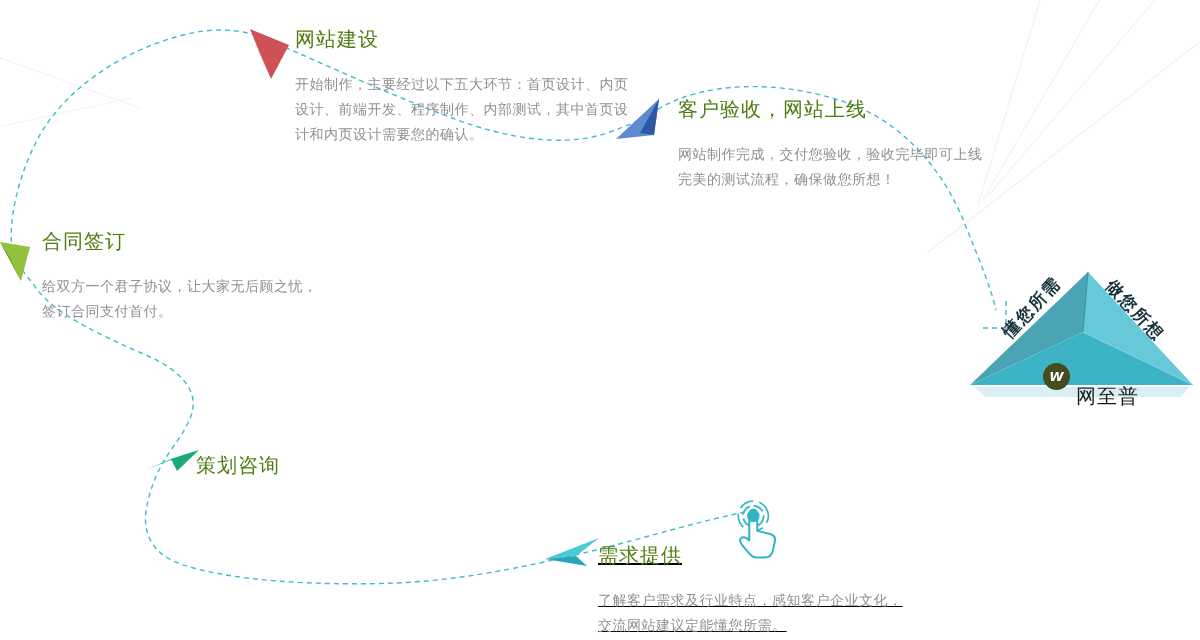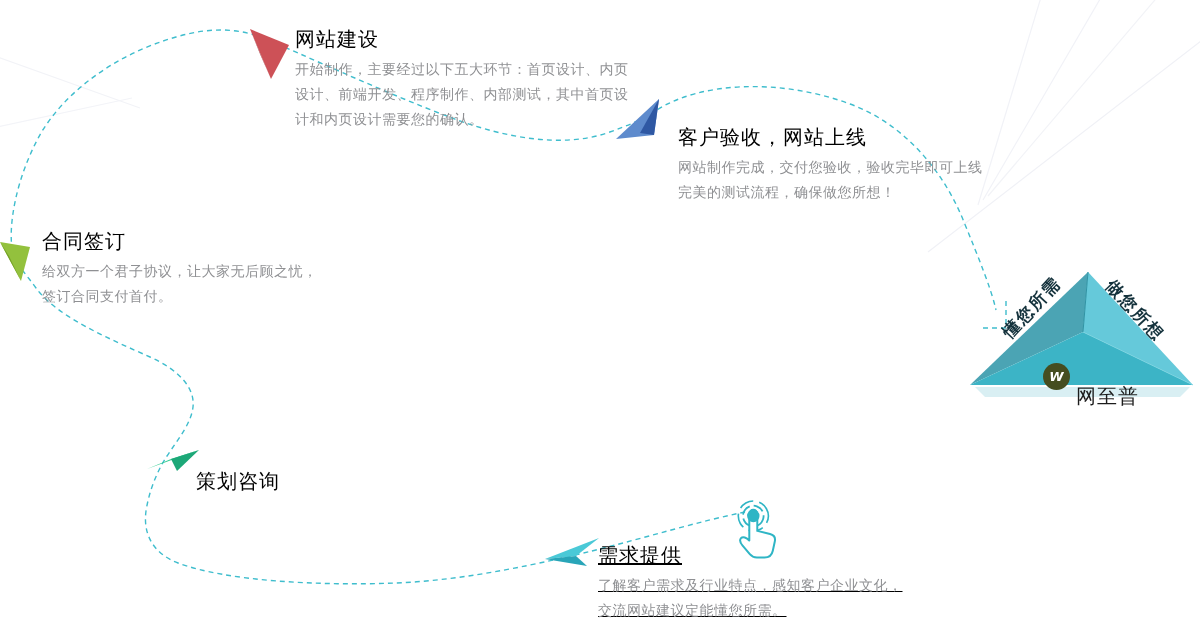--- a/index.html
+++ b/index.html
@@ -3,30 +3,30 @@
 <meta charset="utf-8">
 <style>
   html,body{margin:0;padding:0;background:#fff;}
   #stage{
     position:relative;width:1200px;height:640px;overflow:hidden;background:#ffffff;
     font-family:"DejaVu Sans",sans-serif;
   }
   #flow-svg{position:absolute;left:0;top:0;}
   .step{position:absolute;}
   .step .title{
-    font-size:20px;font-weight:500;color:#000000;letter-spacing:1px;line-height:26px;
+    font-size:20px;font-weight:500;color:#4d7c0f;letter-spacing:1px;line-height:26px;
   }
   .step .desc{
-    margin-top:5px;font-size:14px;color:#8f9093;line-height:25px;
+    margin-top:20px;font-size:14px;color:#8f9093;line-height:25px;
     letter-spacing:.5px;white-space:pre-line;
   }
   .step-build{left:295px;top:26px;width:380px;}
-  .step-accept{left:678px;top:124px;width:340px;}
+  .step-accept{left:678px;top:96px;width:340px;}
   .step-contract{left:42px;top:228px;width:310px;}
-  .step-plan{left:196px;top:468px;width:280px;}
+  .step-plan{left:196px;top:452px;width:280px;}
   .step-require{left:598px;top:542px;width:350px;text-decoration:underline;}
   .tri-label{
     position:absolute;font-size:17px;font-weight:700;color:#14323c;
     letter-spacing:2px;white-space:nowrap;
   }
   .tri-label-left{left:994px;top:296px;transform:rotate(-47deg);}
   .tri-label-right{left:1097px;top:299px;transform:rotate(47deg);}
   .brand{position:absolute;left:1043px;top:343px;display:flex;align-items:center;}
   .brand-mark{
     width:27px;height:27px;border-radius:50%;background:#454d20;color:#ffffff;

